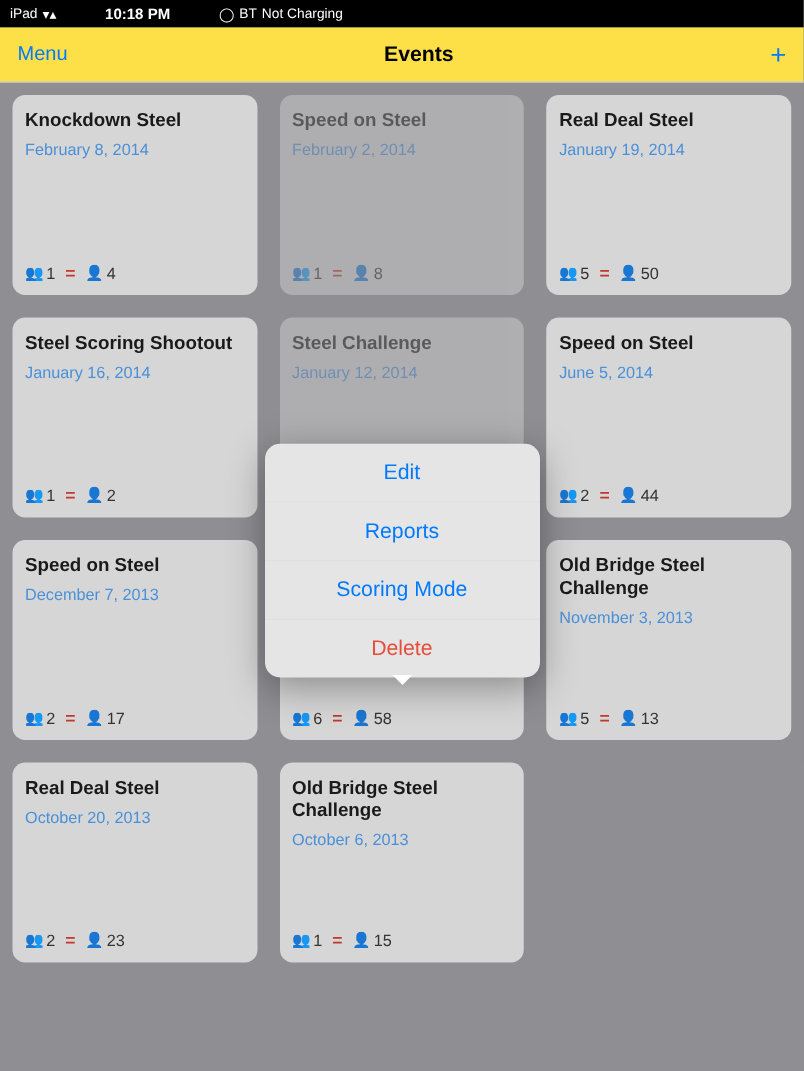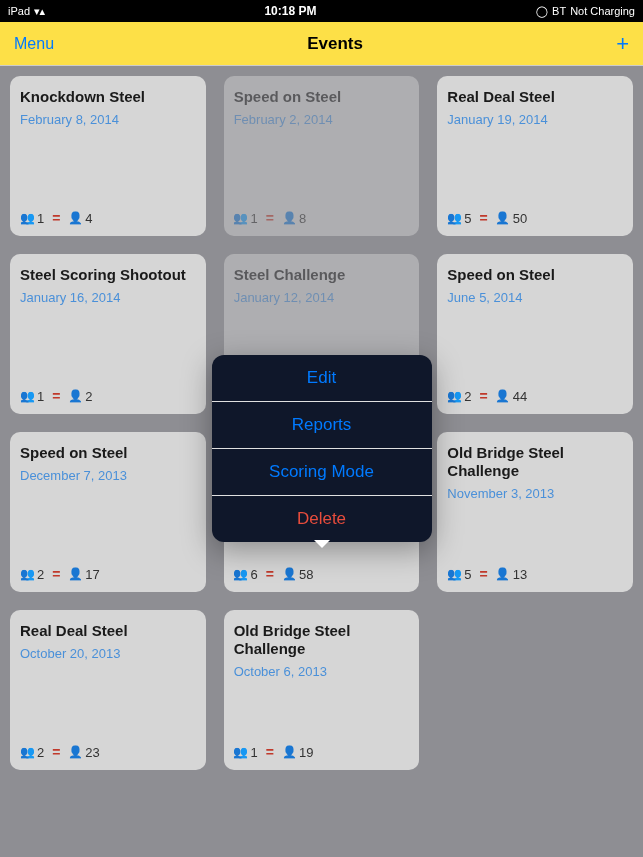--- a/index.html
+++ b/index.html
@@ -11,21 +11,21 @@
       overflow: hidden;
       position: relative;
     }
 
     
     .status-bar {
       height: 22px;
       background: #000;
       display: flex;
       align-items: center;
-      justify-content: space-between;
+      justify-content: flex-start;
       padding: 0 8px;
       color: #fff;
       font-size: 11px;
       gap: 39px;
     }
     .status-left { display: flex; align-items: center; gap: 4px; }
     .status-center { font-weight: 600; font-size: 12px; }
     .status-right { display: flex; align-items: center; gap: 4px; font-size: 11px; }
 
     
@@ -107,21 +107,21 @@
     
     .popover-overlay {
       position: absolute;
       top: 0; left: 0; right: 0; bottom: 0;
       z-index: 10;
       display: flex;
       align-items: center;
       justify-content: center;
     }
     .popover {
-      background: #0f172a;
+      background: #e5e5e5;
       border-radius: 12px;
       width: 220px;
       box-shadow: 0 8px 30px rgba(0,0,0,0.35);
       position: relative;
       top: 20px;
     }
     .popover-item {
       padding: 13px 0;
       text-align: center;
       font-size: 17px;
@@ -324,21 +324,21 @@
     <div class="card-title">Old Bridge Steel Challenge</div>
     <div class="card-date">October 6, 2013</div>
     <div class="card-footer">
       <span class="icon-group">
         <span style="font-size:12px;">👥</span>
         <span>1</span>
       </span>
       <span class="sep">=</span>
       <span class="icon-group">
         <span style="font-size:12px;">👤</span>
-        <span>19</span>
+        <span>15</span>
       </span>
     </div>
   </div>
   </div>
 
 <div class="popover-overlay" id="popover-overlay">
   <div class="popover" id="popover">
   <div class="popover-item">Edit</div>
       <div class="popover-item">Reports</div>
       <div class="popover-item">Scoring Mode</div>

